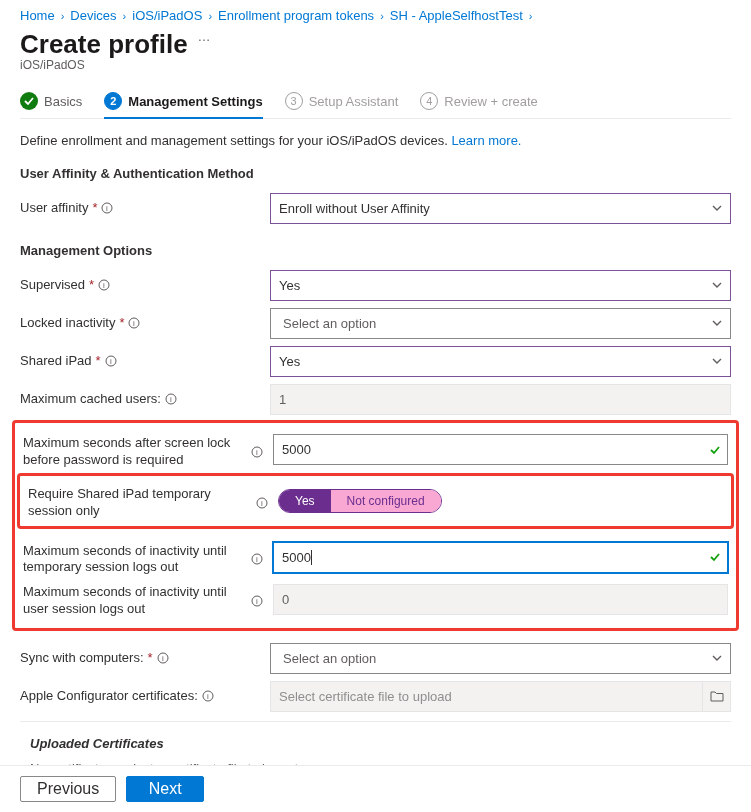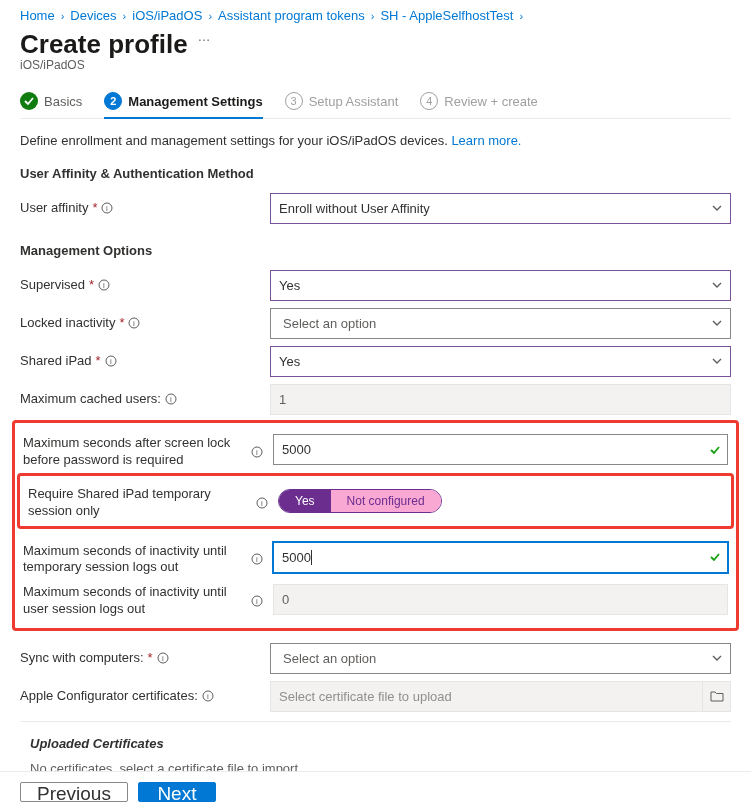--- a/index.html
+++ b/index.html
@@ -66,39 +66,39 @@
   .hlbox { border: 3px solid #ef3b2f; border-radius: 4px; padding: 8px 8px 10px 8px; margin: 4px -8px 10px -8px; }
   .hlbox-inner { border: 3px solid #ef3b2f; border-radius: 4px; padding: 6px 8px; margin: 2px -6px 10px -6px; }
 
   
   .uploaded { border-top: 1px solid #edebe9; margin-top: 8px; padding-top: 8px; }
   .uploaded-title { font-weight: 600; font-size: 13px; padding: 6px 0 10px 10px; font-style: italic;}
   .uploaded-empty { color: #605e5c; font-size: 13px; padding: 0 0 12px 10px; border-bottom: 1px solid #edebe9;}
 
   
   .footer { position: absolute; left: 0; right: 0; bottom: 0; border-top: 1px solid #edebe9; background: #fff; padding: 10px 20px; display: flex; gap: 10px; }
-  .btn { height: 20px; min-width: 78px; padding: 0 16px; font-family: inherit; font-size: 19px; border-radius: 2px; cursor: pointer; }
+  .btn { height: 26px; min-width: 78px; padding: 0 16px; font-family: inherit; font-size: 16px; border-radius: 2px; cursor: pointer; }
   .btn-secondary { background: #fff; border: 1px solid #8a8886; color: #323130; }
   .btn-primary { background: #0078d4; border: 1px solid #0078d4; color: #fff; }
 
   svg { display: block; }
 </style>
 </head>
 <body>
 
 <div class="page">
 
   <nav class="breadcrumb">
     <a href="#">Home</a>
       <span class="sep">›</span>
     <a href="#">Devices</a>
       <span class="sep">›</span>
     <a href="#">iOS/iPadOS</a>
       <span class="sep">›</span>
-    <a href="#">Assistant program tokens</a>
+    <a href="#">Enrollment program tokens</a>
       <span class="sep">›</span>
     <a href="#">SH - AppleSelfhostTest</a>
       <span class="sep">›</span>
   </nav>
 
   <div class="title-row">
     <h1 class="title">Create profile</h1>
     <span class="title-subtle">…</span>
   </div>
   <div class="subtitle">iOS/iPadOS</div>

